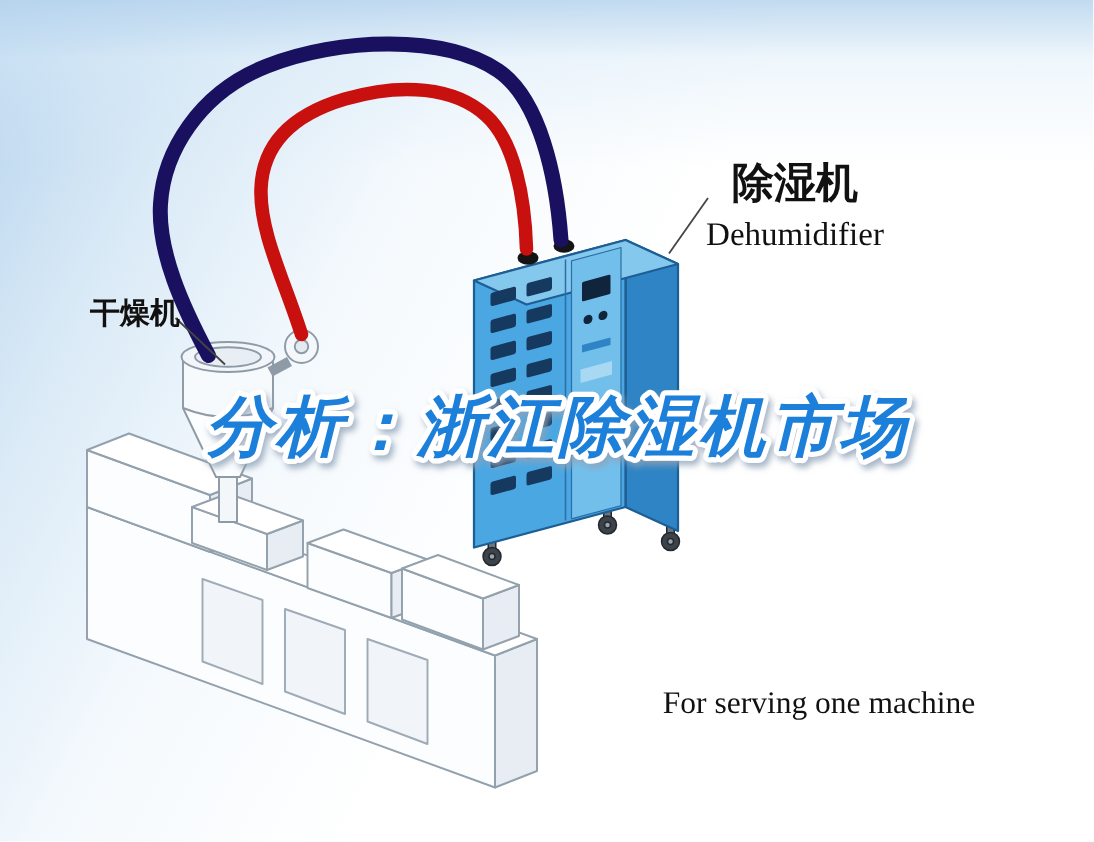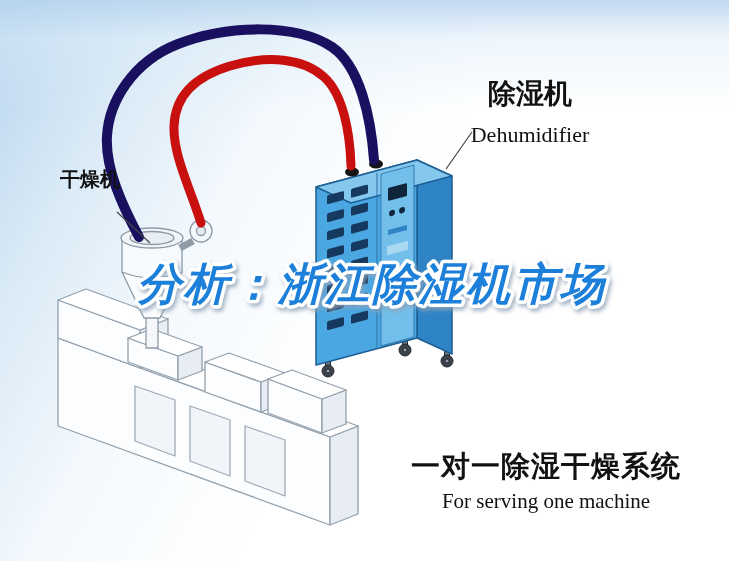--- a/index.html
+++ b/index.html
@@ -7,22 +7,22 @@
     position:relative;
     width:729px;height:561px;
     overflow:hidden;
     font-family:"Liberation Sans", sans-serif;
     background:
       linear-gradient(180deg, rgba(183,212,238,.85) 0%, rgba(219,236,248,.45) 7%, rgba(255,255,255,0) 20%),
       linear-gradient(118deg, #b7d4ee 0%, #d8e9f6 15%, #f4f9fd 32%, #ffffff 52%, #ffffff 100%);
   }
   .scene{position:absolute;left:0;top:0;}
   .txt-label{position:absolute;text-align:center;color:#111;line-height:1.15;}
-  .txt-label .cn{font-weight:bold;font-family:Liberation Sans, sans-serif;}
-  .txt-label .en{font-family:"Liberation Serif", serif;margin-top:12px;}
+  .txt-label .cn{font-weight:bold;font-family:Liberation Mono, monospace;margin-top:31px;}
+  .txt-label .en{font-family:"Liberation Serif", serif;margin-top:2px;}
   .label-hopper{left:40px;top:168px;width:100px;}
   .label-hopper .cn{font-size:20px;}
   .label-hopper .en{font-size:21px;}
   .label-dehu{left:450px;top:78px;width:160px;}
   .label-dehu .cn{font-size:28px;}
   .label-dehu .en{font-size:22px;}
   .caption{left:400px;top:450px;width:292px;}
   .caption .cn{font-size:29px;letter-spacing:1px;}
   .caption .en{font-size:21px;margin-top:6px;}
 </style>
@@ -151,17 +151,16 @@
   <div class="txt-label label-hopper">
     <div class="cn">干燥机</div>
   </div>
 
   <div class="txt-label label-dehu">
     <div class="cn">除湿机</div>
     <div class="en">Dehumidifier</div>
   </div>
 
   <div class="txt-label caption">
-    <div class="cn">一对一除湿干燥系统</div>
     <div class="en">For serving one machine</div>
   </div>
 
 </div>
 
 </body></html>

